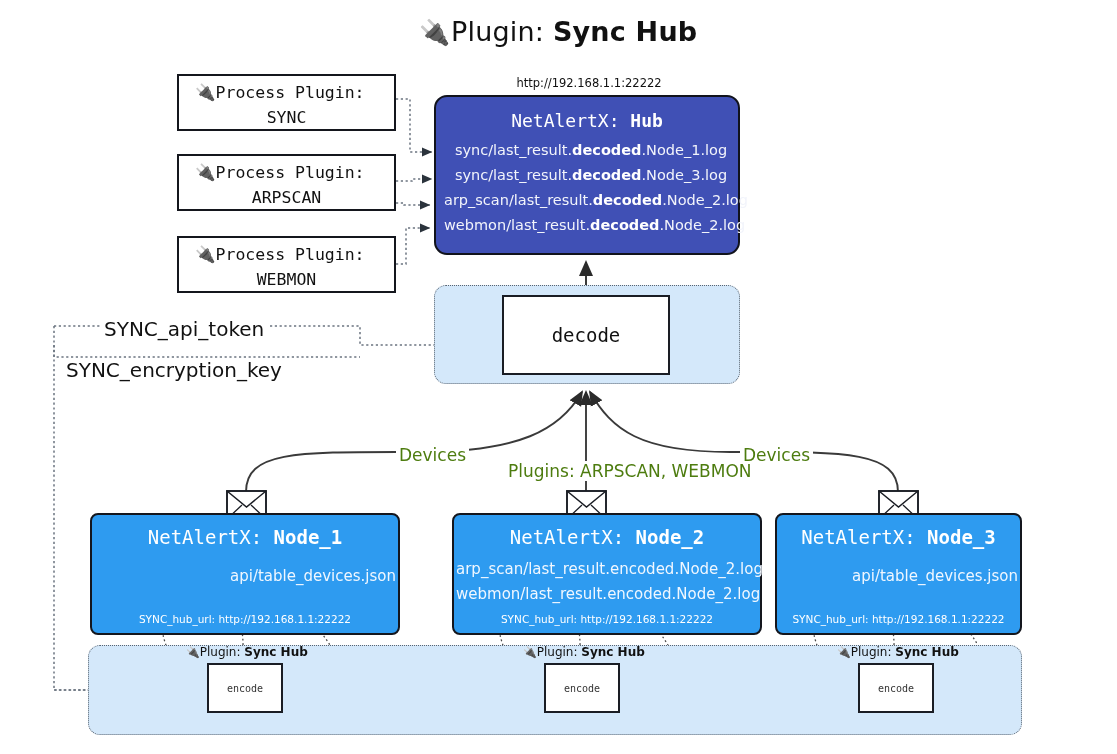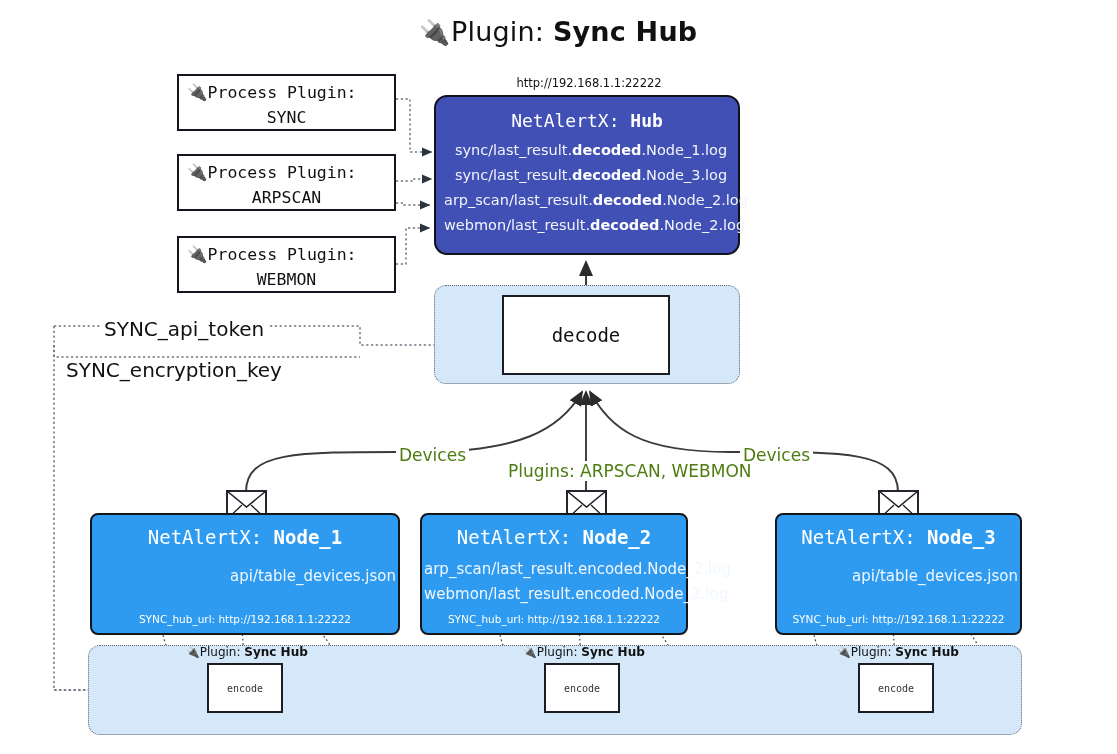--- a/index.html
+++ b/index.html
@@ -24,21 +24,21 @@
        font-size:18px;color:#ffffff;}
   .hub .hname b{font-weight:bold;}
   .hub .hl{position:absolute;left:8px;width:294px;text-align:center;
        font-size:14.5px;color:#f2f4fb;white-space:nowrap;}
   .hub .hl b{font-weight:bold;color:#ffffff;}
 
   .pbox{position:absolute;width:219px;height:57px;background:#fff;
         border:2.3px solid #14161d;box-sizing:border-box;
         font-family:"DejaVu Sans Mono","Liberation Mono",monospace;
         font-size:16.5px;line-height:25px;text-align:center;padding-top:4px;}
-  .pbox .r1{display:block;text-align:left;padding-left:8px;}
+  .pbox .r1{display:block;text-align:left;padding-left:8px;margin-left:8px;}
   .pbox .r2{display:block;}
 
   .decwrap{position:absolute;left:434px;top:285px;width:306px;height:99px;
            background:#d4e8fa;border:1.6px dotted #5a6470;border-radius:12px;
            box-sizing:border-box;}
   .decbox{position:absolute;left:502px;top:295px;width:168px;height:80px;
           background:#fff;border:2.3px solid #1a1d24;box-sizing:border-box;
           display:flex;align-items:center;justify-content:center;
           font-family:"DejaVu Sans Mono","Liberation Mono",monospace;font-size:19px;}
 
@@ -202,21 +202,21 @@
 
   <div class="node" style="left:90px;width:310px">
     <div class="nname">
       <span>NetAlertX:</span>
       <b>Node_1</b>
     </div>
     <div class="nl" style="top:52px">api/table_devices.json</div>
     <div class="nurl">SYNC_hub_url: http://192.168.1.1:22222</div>
   </div>
 
-  <div class="node" style="left:420px;width:268px">
+  <div class="node" style="left:452px;width:310px">
     <div class="nname">
       <span>NetAlertX:</span>
       <b>Node_2</b>
     </div>
     <div class="nl" style="top:45px">arp_scan/last_result.encoded.Node_2.log</div>
     <div class="nl" style="top:70px">webmon/last_result.encoded.Node_2.log</div>
     <div class="nurl">SYNC_hub_url: http://192.168.1.1:22222</div>
   </div>
 
   <div class="node" style="left:775px;width:247px">

